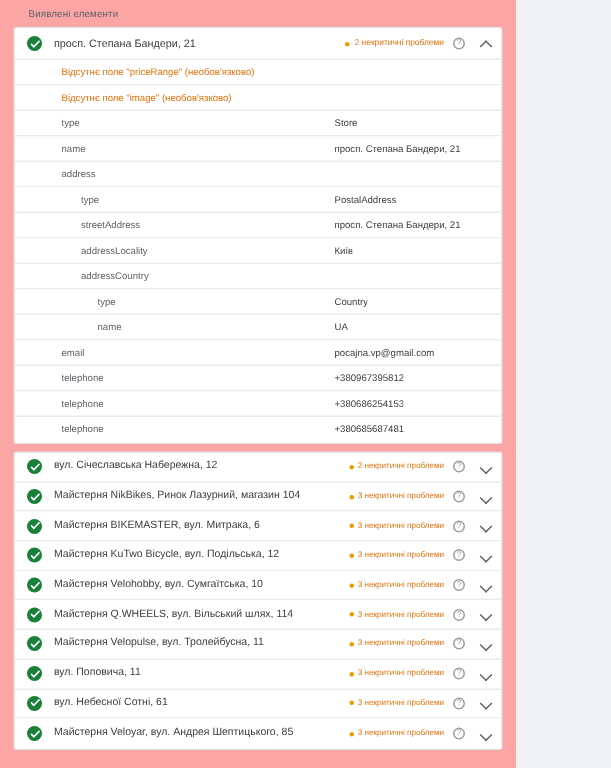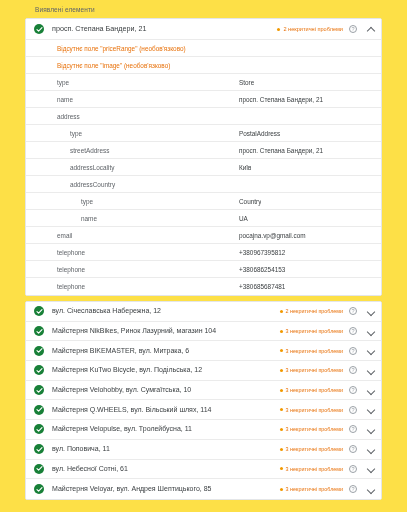--- a/index.html
+++ b/index.html
@@ -4,24 +4,24 @@
 <style>
   * { box-sizing: border-box; margin: 0; padding: 0; }
   html, body {
     width: 407px;
     height: 512px;
     background: #f1f3f4;
     font-family: "Liberation Sans", sans-serif;
     overflow: hidden;
   }
   .page {
-    width: 407px;
+    width: 344px;
     height: 512px;
-    background: #fde047;
-    padding: 0 25px;
+    background: #fca5a5;
+    padding: 0 9px;
     position: relative;
   }
   .section-title {
     font-size: 6.5px;
     color: #5f6368;
     letter-spacing: .1px;
     padding: 5px 0 4px 10px;
     line-height: 9px;
   }
   .card {

